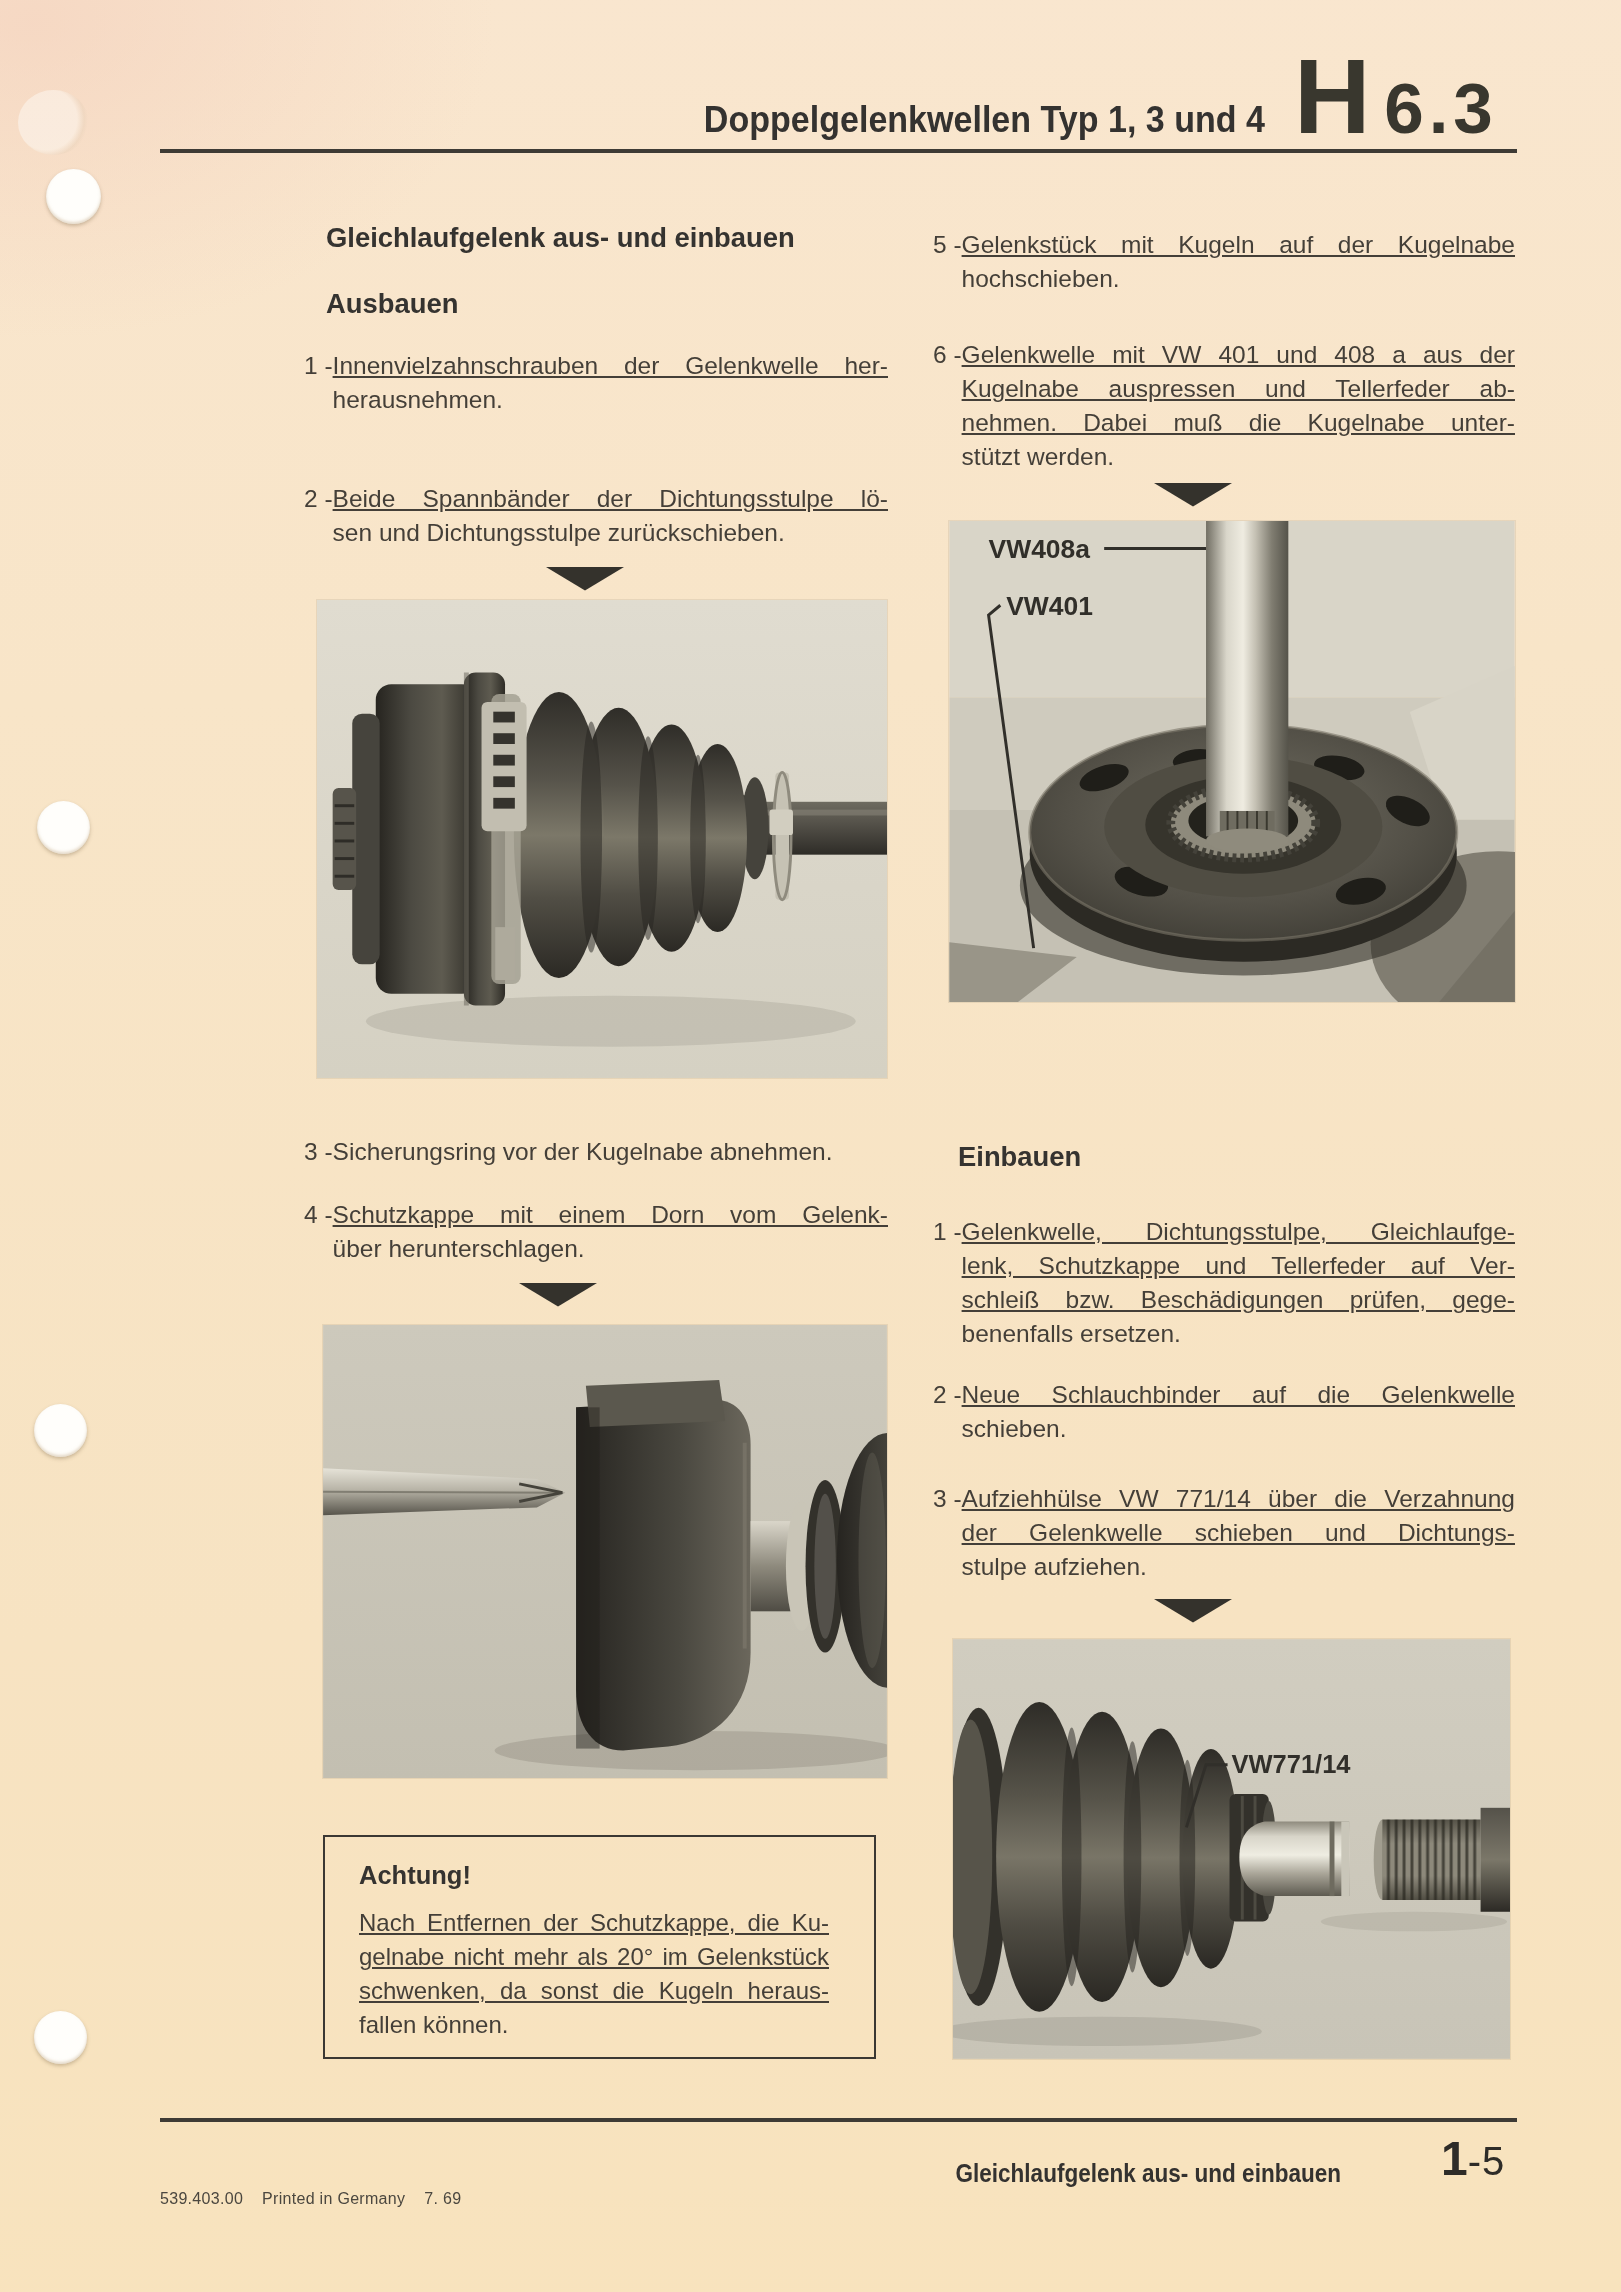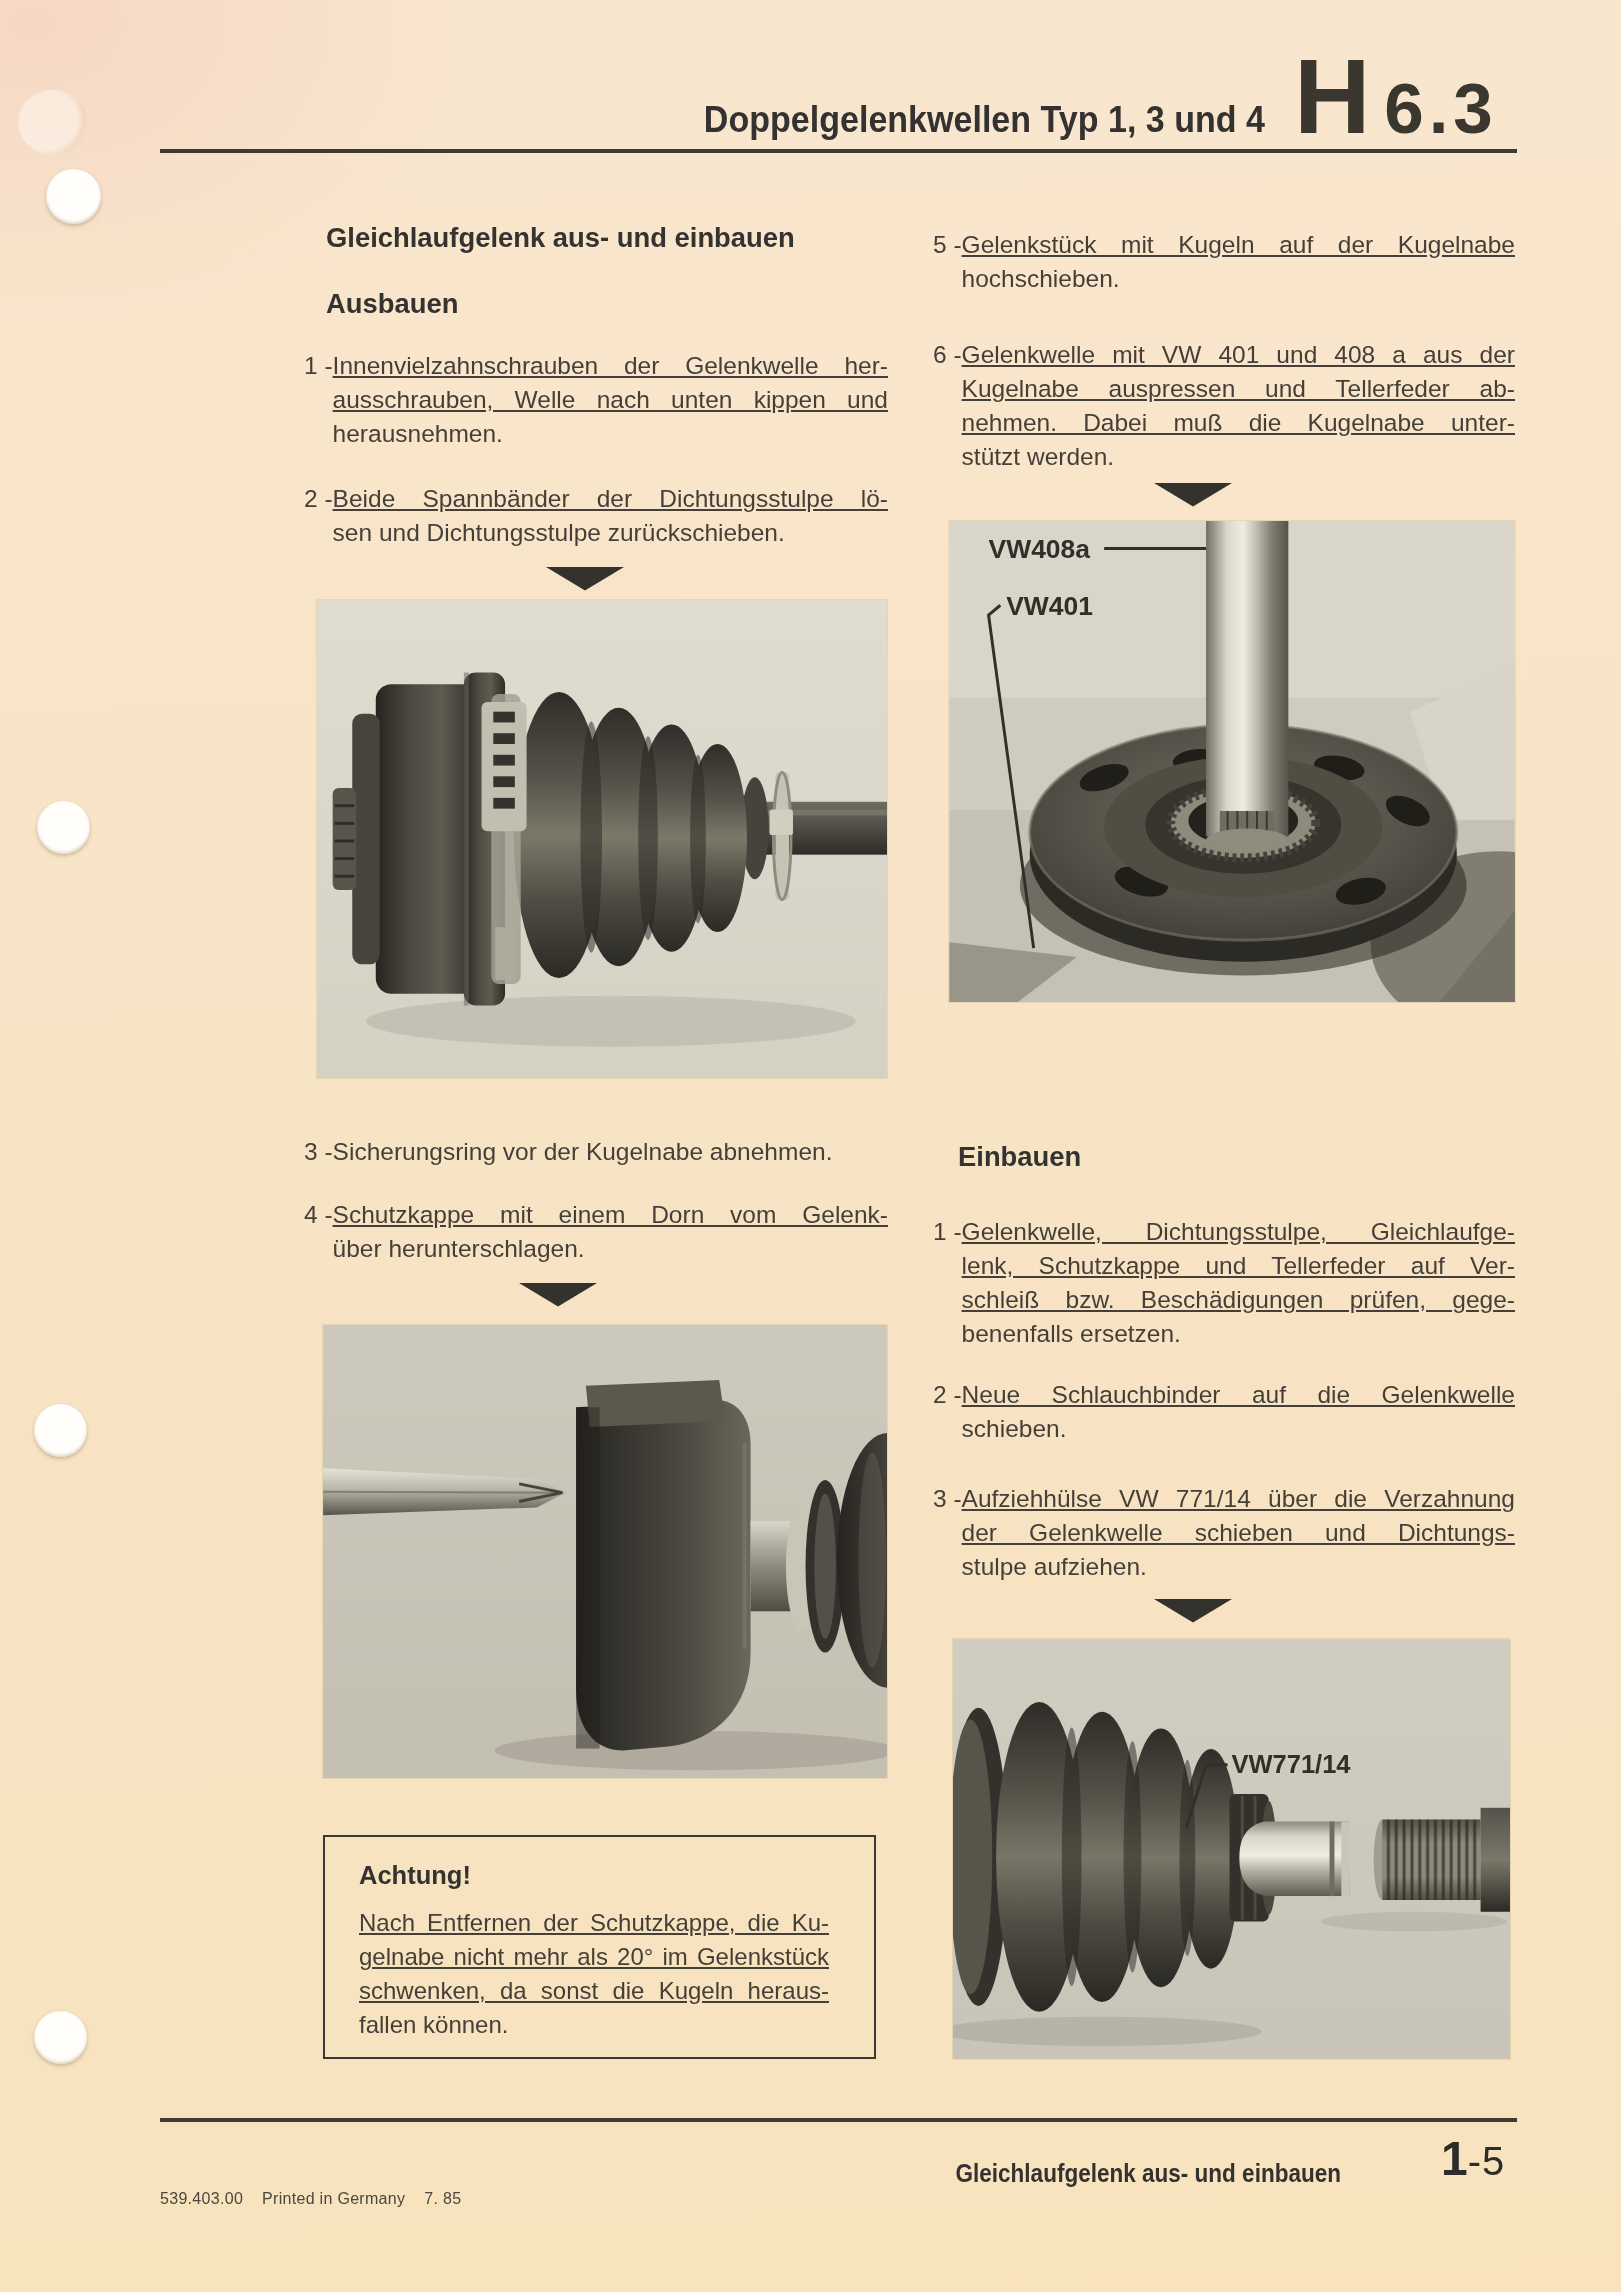--- a/index.html
+++ b/index.html
@@ -60,21 +60,20 @@
   </div>
   <div class="rule" style="left:160px;top:149px;width:1357px;"></div>
 
   <div class="col-heading" style="left:326px;top:222px;">Gleichlaufgelenk aus- und einbauen</div>
   <div class="col-heading" style="left:326px;top:288px;">Ausbauen</div>
 
   <div class="step" style="left:304px;top:349px;width:584px;">
     <span class="num">1 -</span>
     <div class="lines">
       <div class="line j">Innenvielzahnschrauben der Gelenkwelle her-</div>
-      <div class="line j">ausschrauben, Welle nach unten kippen und</div>
       <div class="line">herausnehmen.</div>
     </div>
   </div>
 
   <div class="step" style="left:304px;top:482px;width:584px;">
     <span class="num">2 -</span>
     <div class="lines">
       <div class="line j">Beide Spannbänder der Dichtungsstulpe lö-</div>
       <div class="line">sen und Dichtungsstulpe zurückschieben.</div>
     </div>
@@ -387,21 +386,21 @@
     <rect x="438" y="184" width="100" height="82" fill="url(#p4shade)"></rect>
     <rect x="538" y="172" width="30" height="106" fill="url(#p4sup)"></rect>
     <polyline points="280,128 258,128 238,192" fill="none" stroke="#312f2a" stroke-width="3"></polyline>
     <text x="284" y="137" font-size="26" font-weight="bold" fill="#312f2a">VW771/14</text>
   </svg>
 
   <div class="rule" style="left:160px;top:2118px;width:1357px;"></div>
   <div class="footer-left">
     <span>539.403.00</span>
     <span>Printed in Germany</span>
-    <span>7. 85</span>
+    <span>7. 69</span>
   </div>
   <div class="footer-chapter">Gleichlaufgelenk aus- und einbauen</div>
   <div class="footer-page">
     <span class="p1">1</span>
     <span class="p2">-5</span>
   </div>
 
 </div>
 
 

